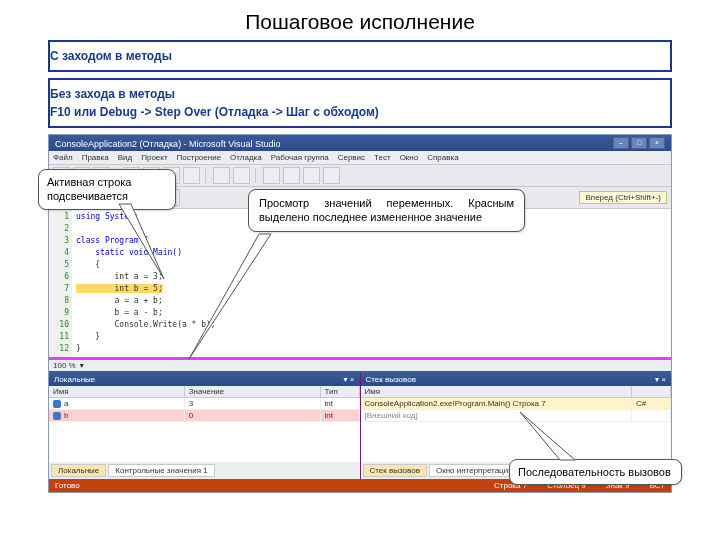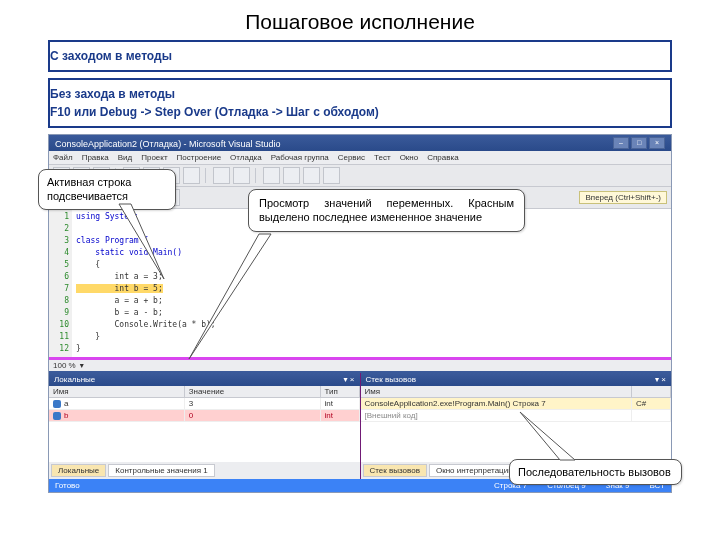--- a/index.html
+++ b/index.html
@@ -31,21 +31,21 @@
 .panel .col.narrow{flex:0 0 30px}
 .panel-row{display:flex;border-bottom:1px solid #eee}
 .panel-row .col{flex:1;padding:1px 4px;border-right:1px solid #eee}
 .panel-row .col.narrow{flex:0 0 30px}
 .badge{display:inline-block;width:8px;height:8px;border-radius:2px;background:#3a78c8;margin-right:3px;vertical-align:middle}
 .red-row{background:#ffd0d0;color:#b00020}
 .dim{color:#8a8a8a}
 .panel-tabs{background:#ecedf0;display:flex;gap:2px;padding:2px;font-size:8px}
 .ptab{background:#fff;border:1px solid #c7c9d0;padding:1px 6px}
 .ptab.on{background:#f9e6b0}
-.ide-status{background:#3b82f6;color:#fff;font-size:8px;display:flex;padding:2px 6px;gap:47px}
+.ide-status{background:#c2410c;color:#fff;font-size:8px;display:flex;padding:2px 6px;gap:47px}
 .ide-status .r{margin-left:auto;display:flex;gap:20px}
 .callout{position:absolute;background:#fff;border:1px solid #555;border-radius:8px;padding:5px 8px;font-size:11px;line-height:1.3;box-shadow:1px 1px 2px rgba(0,0,0,.15)}
 .callout.c1{left:-10px;top:35px;width:120px}
 .callout.c2{left:200px;top:55px;width:255px;padding:6px 10px}
 .callout.c3{right:-10px;bottom:8px;width:155px}
 svg.tail{position:absolute;overflow:visible}
 .filler{height:40px;background:#fff}
 </style>
 </head>
 <body>

